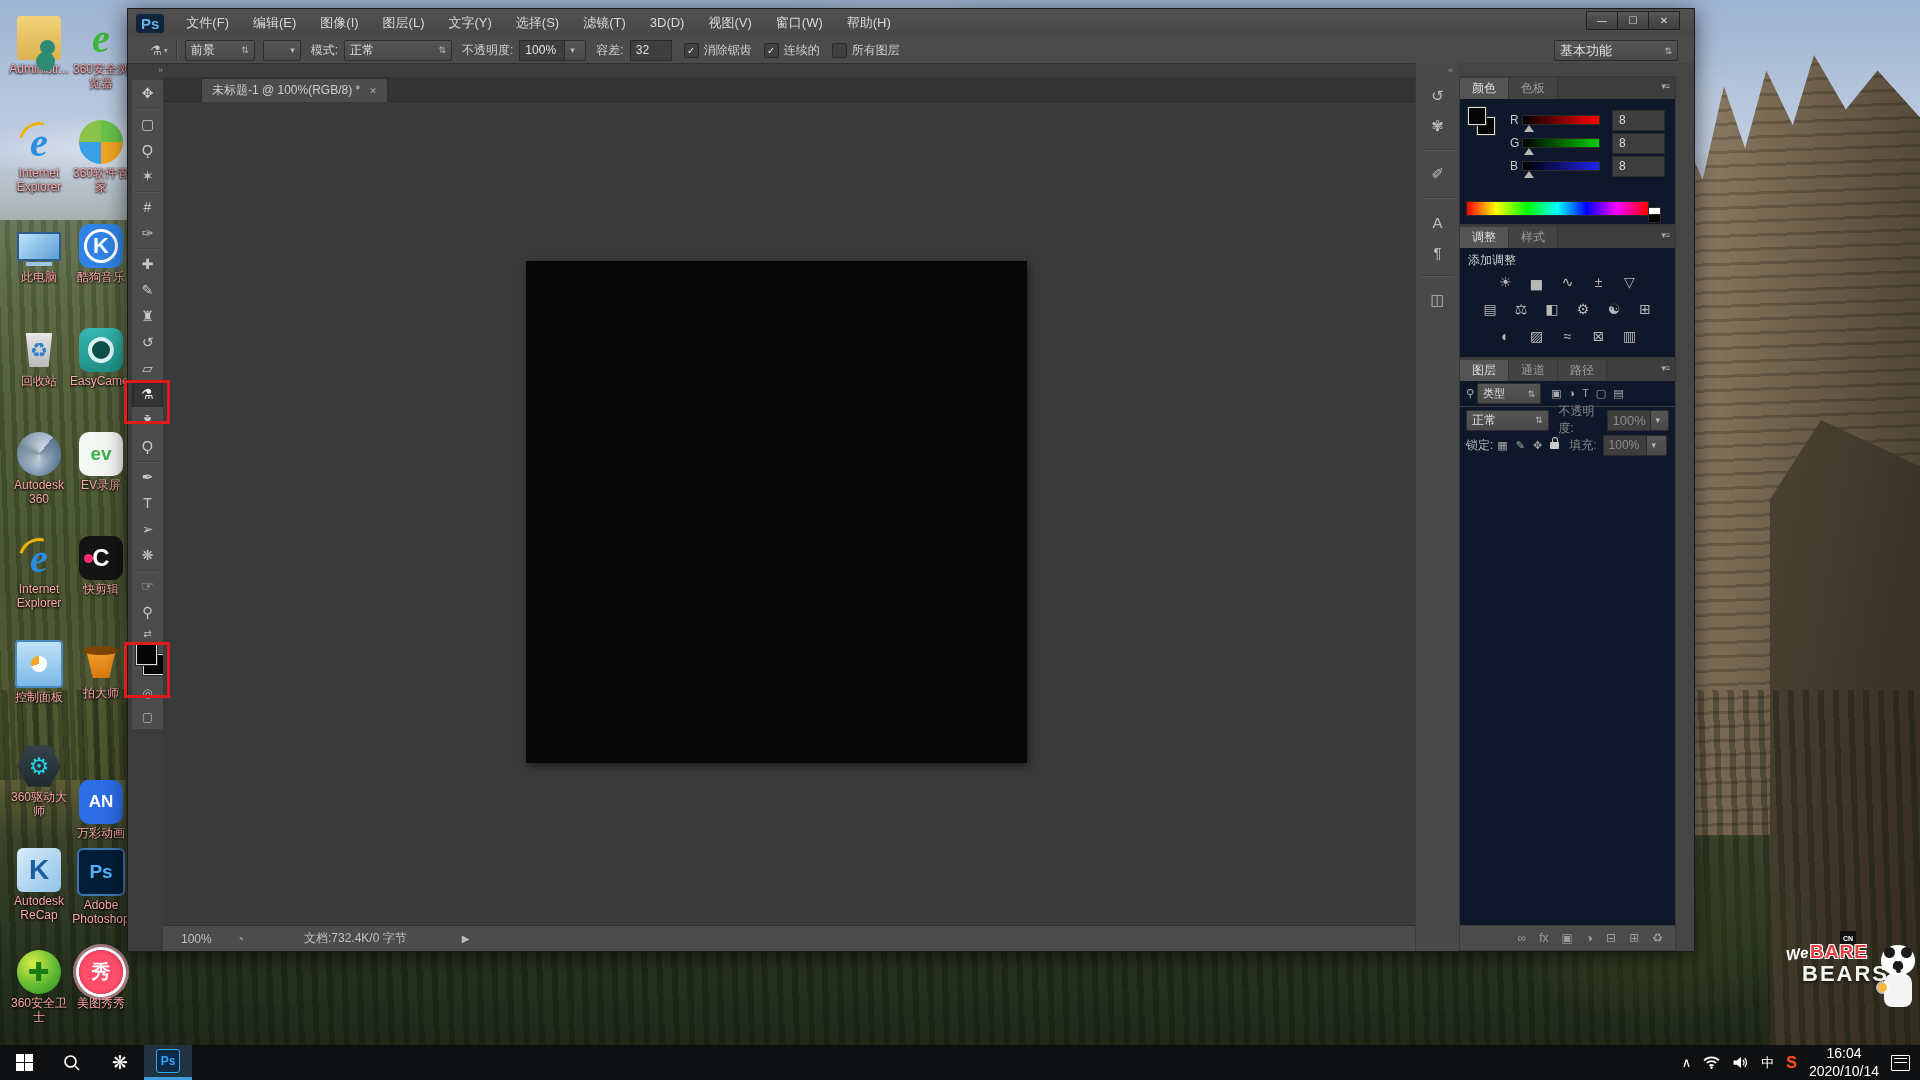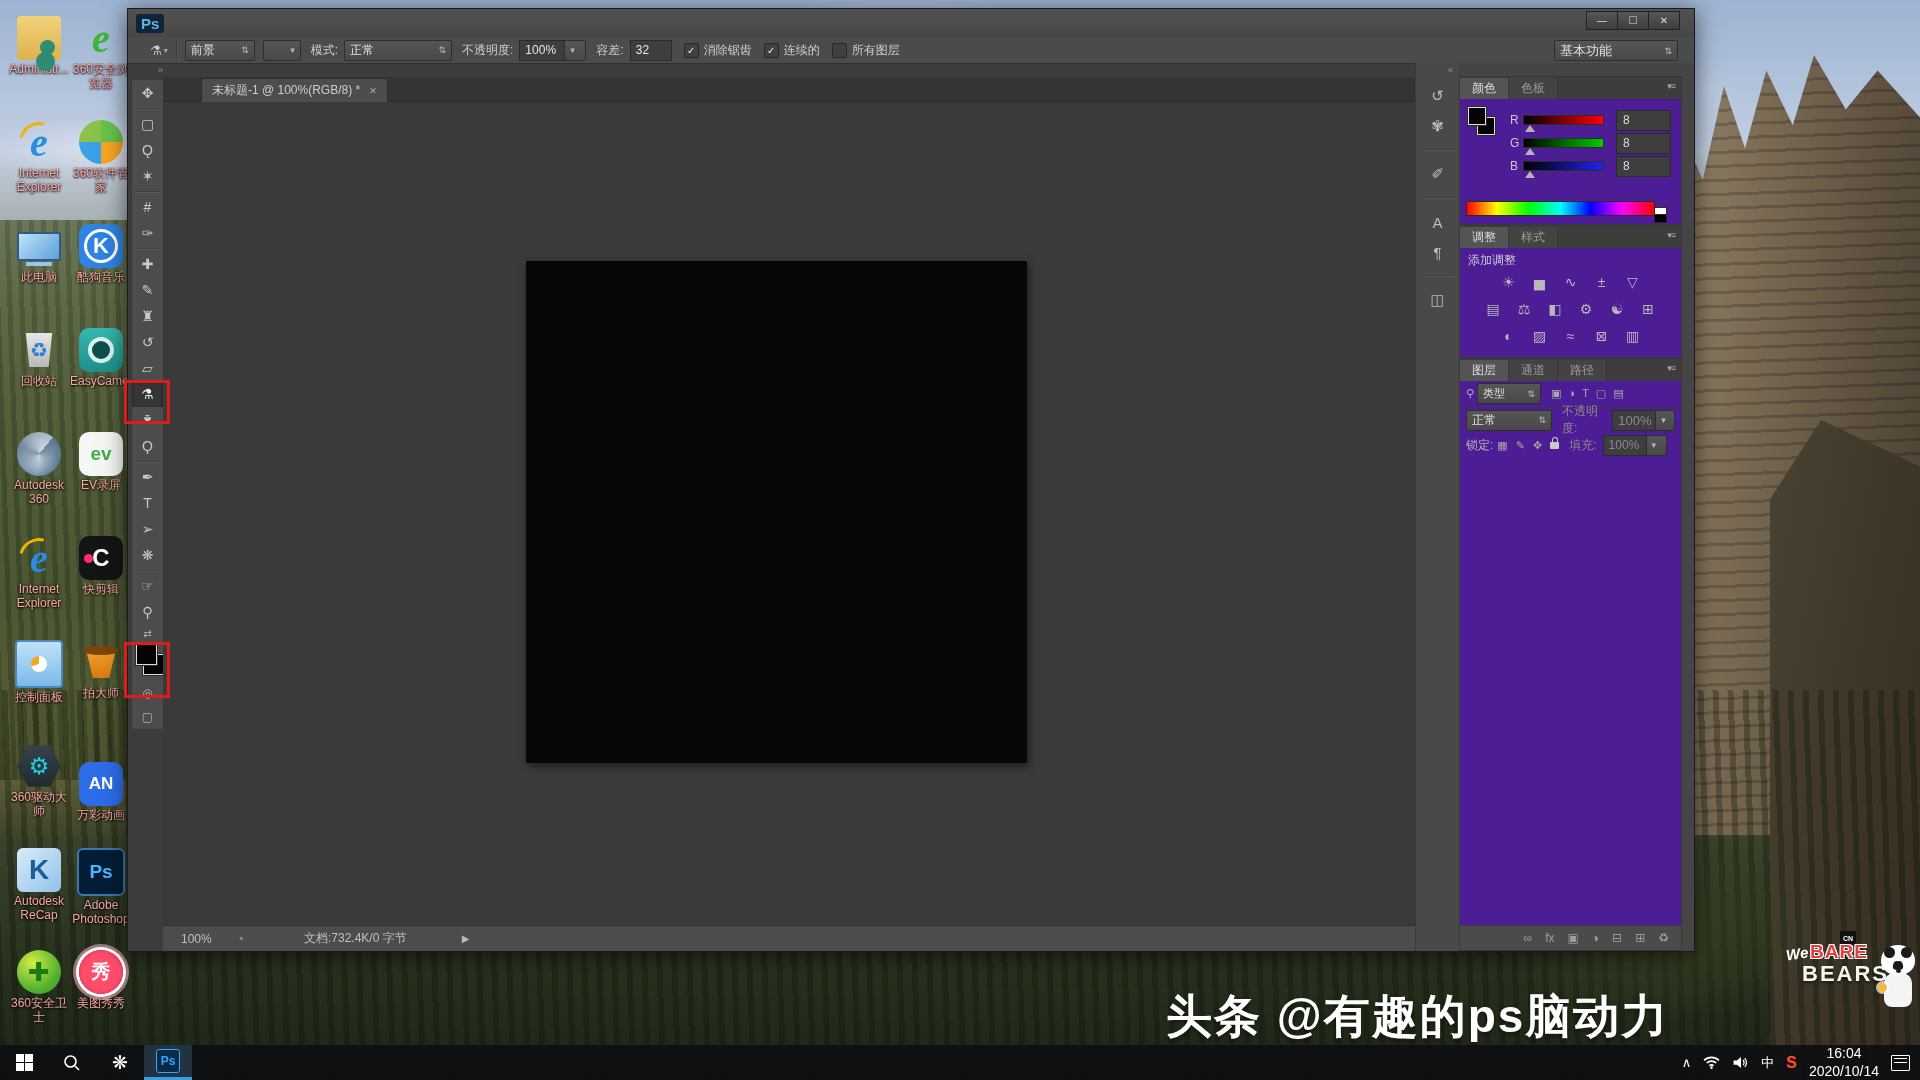--- a/index.html
+++ b/index.html
@@ -134,21 +134,21 @@
   
   .dock{position:absolute;right:235px;top:54px;width:43px;bottom:0;background:#494949;border-left:1px solid #3a3a3a;}
   .dock-head{height:14px;font-size:9px;color:#999;text-align:right;padding:2px 6px 0 0;}
   .dockicons{display:flex;flex-direction:column;align-items:center;}
   .dockicon{width:30px;height:26px;margin-top:4px;display:flex;align-items:center;justify-content:center;
     font-size:15px;color:#bdbdbd;}
   .dockicon.gap{margin-top:22px;position:relative;}
   .dockicon.gap::before{content:"";position:absolute;top:-12px;left:-2px;right:-2px;height:1px;background:#3e3e3e;box-shadow:0 1px 0 #575757;}
   
   .panels{position:absolute;right:0;top:54px;width:235px;bottom:0;background:#454545;}
-  .panel{position:absolute;left:0;right:12px;background:#4c1d95;border:1px solid #393939;}
+  .panel{position:absolute;left:0;right:18px;background:#0f172a;border:1px solid #393939;}
   .ptabs{height:22px;background:#3d3d3d;display:flex;align-items:flex-end;position:relative;}
   .ptab{height:21px;padding:0 12px;display:flex;align-items:center;font-size:12px;color:#9b9b9b;background:#434343;
     border-right:1px solid #363636;}
   .ptab.on{background:#545454;color:#ddd;}
   .pmenu{position:absolute;right:6px;top:4px;font-size:9px;color:#aaa;letter-spacing:-1px;}
   
   .colswatches{position:absolute;left:8px;top:30px;width:34px;height:34px;}
   .colswatches .sw-fg{left:0;top:0;width:16px;height:16px;}
   .colswatches .sw-bg{left:9px;top:10px;width:16px;height:16px;}
   .chrow{position:absolute;left:50px;right:10px;height:22px;display:flex;align-items:center;}
@@ -301,21 +301,21 @@
         <div class="dlabel">控制面板</div>
       </div>
       <div class="dicon k-paidashi" style="left: 70px; top: 640px;">
         <div class="di-glyph"></div>
         <div class="dlabel">拍大师</div>
       </div>
       <div class="dicon k-drv360" style="left: 8px; top: 744px;">
         <div class="di-glyph">⚙</div>
         <div class="dlabel">360驱动大师</div>
       </div>
-      <div class="dicon k-wancai" style="left: 70px; top: 762px;">
+      <div class="dicon k-wancai" style="left: 70px; top: 780px;">
         <div class="di-glyph">AN</div>
         <div class="dlabel">万彩动画</div>
       </div>
       <div class="dicon k-recap" style="left: 8px; top: 848px;">
         <div class="di-glyph">K</div>
         <div class="dlabel">Autodesk ReCap</div>
       </div>
       <div class="dicon k-adobeps" style="left: 70px; top: 848px;">
         <div class="di-glyph">Ps</div>
         <div class="dlabel">Adobe Photoshop</div>
@@ -327,20 +327,34 @@
       <div class="dicon k-meitu" style="left: 70px; top: 950px;">
         <div class="di-glyph">秀</div>
         <div class="dlabel">美图秀秀</div>
       </div>
     </div>
 
   <div class="ps">
 
     <div class="titlebar">
       <span class="pslogo">Ps</span>
+      <div style="display:flex">
+
+      <span class="menu">文件(F)</span>
+          <span class="menu">编辑(E)</span>
+          <span class="menu">图像(I)</span>
+          <span class="menu">图层(L)</span>
+          <span class="menu">文字(Y)</span>
+          <span class="menu">选择(S)</span>
+          <span class="menu">滤镜(T)</span>
+          <span class="menu">3D(D)</span>
+          <span class="menu">视图(V)</span>
+          <span class="menu">窗口(W)</span>
+          <span class="menu">帮助(H)</span>
+        </div>
       <div class="winctl">
         <span>—</span>
         <span>☐</span>
         <span>✕</span>
       </div>
     </div>
 
     <div class="optbar">
       <span style="margin-left:22px;font-size:13px;color:#c9c9c9">⚗</span>
       <span style="font-size:8px;color:#aaa;margin-left:2px">▾</span>
@@ -579,21 +593,20 @@
             <span>⊞</span>
             <span>♻</span>
           </div>
       </div>
     </div>
   </div>
 
   <div class="anno" style="left:124px;top:380px;width:40px;height:38px"></div>
   <div class="anno" style="left:124px;top:642px;width:40px;height:50px"></div>
 
-  <div class="watermark">头条 @有趣的ps脑动力</div>
   <div class="bears">
     <span class="b-cn">CN</span>
     <span class="b-we">We</span>
     <span class="b-bare">BARE</span>
     <span class="b-bears">BEARS</span>
     <span class="panda">
       <span class="p-body"></span>
       <span class="p-head">
         <span class="p-ear p-earL"></span>
           <span class="p-ear p-earR"></span>

